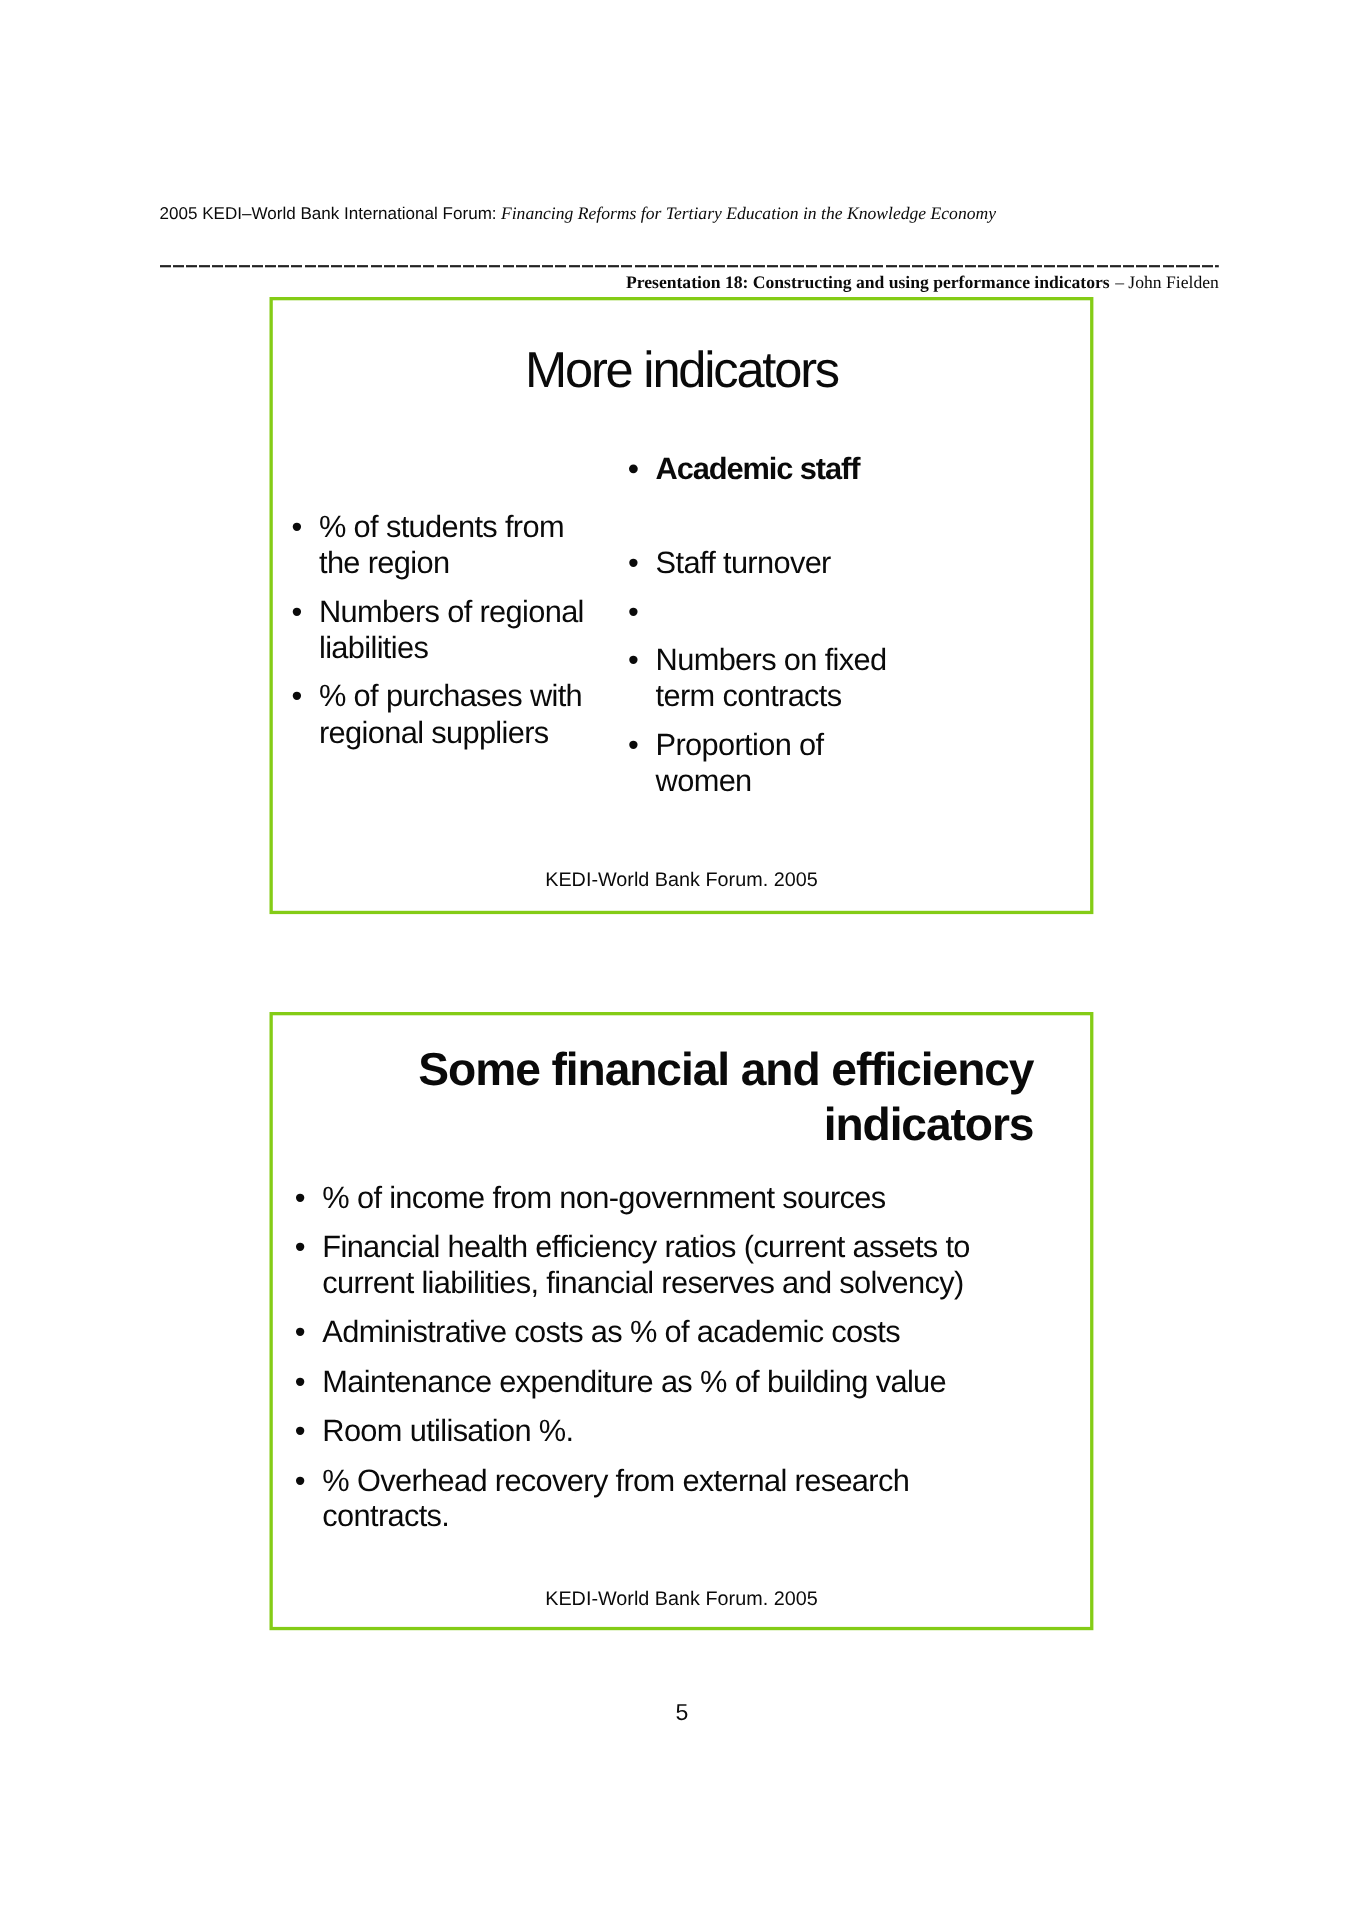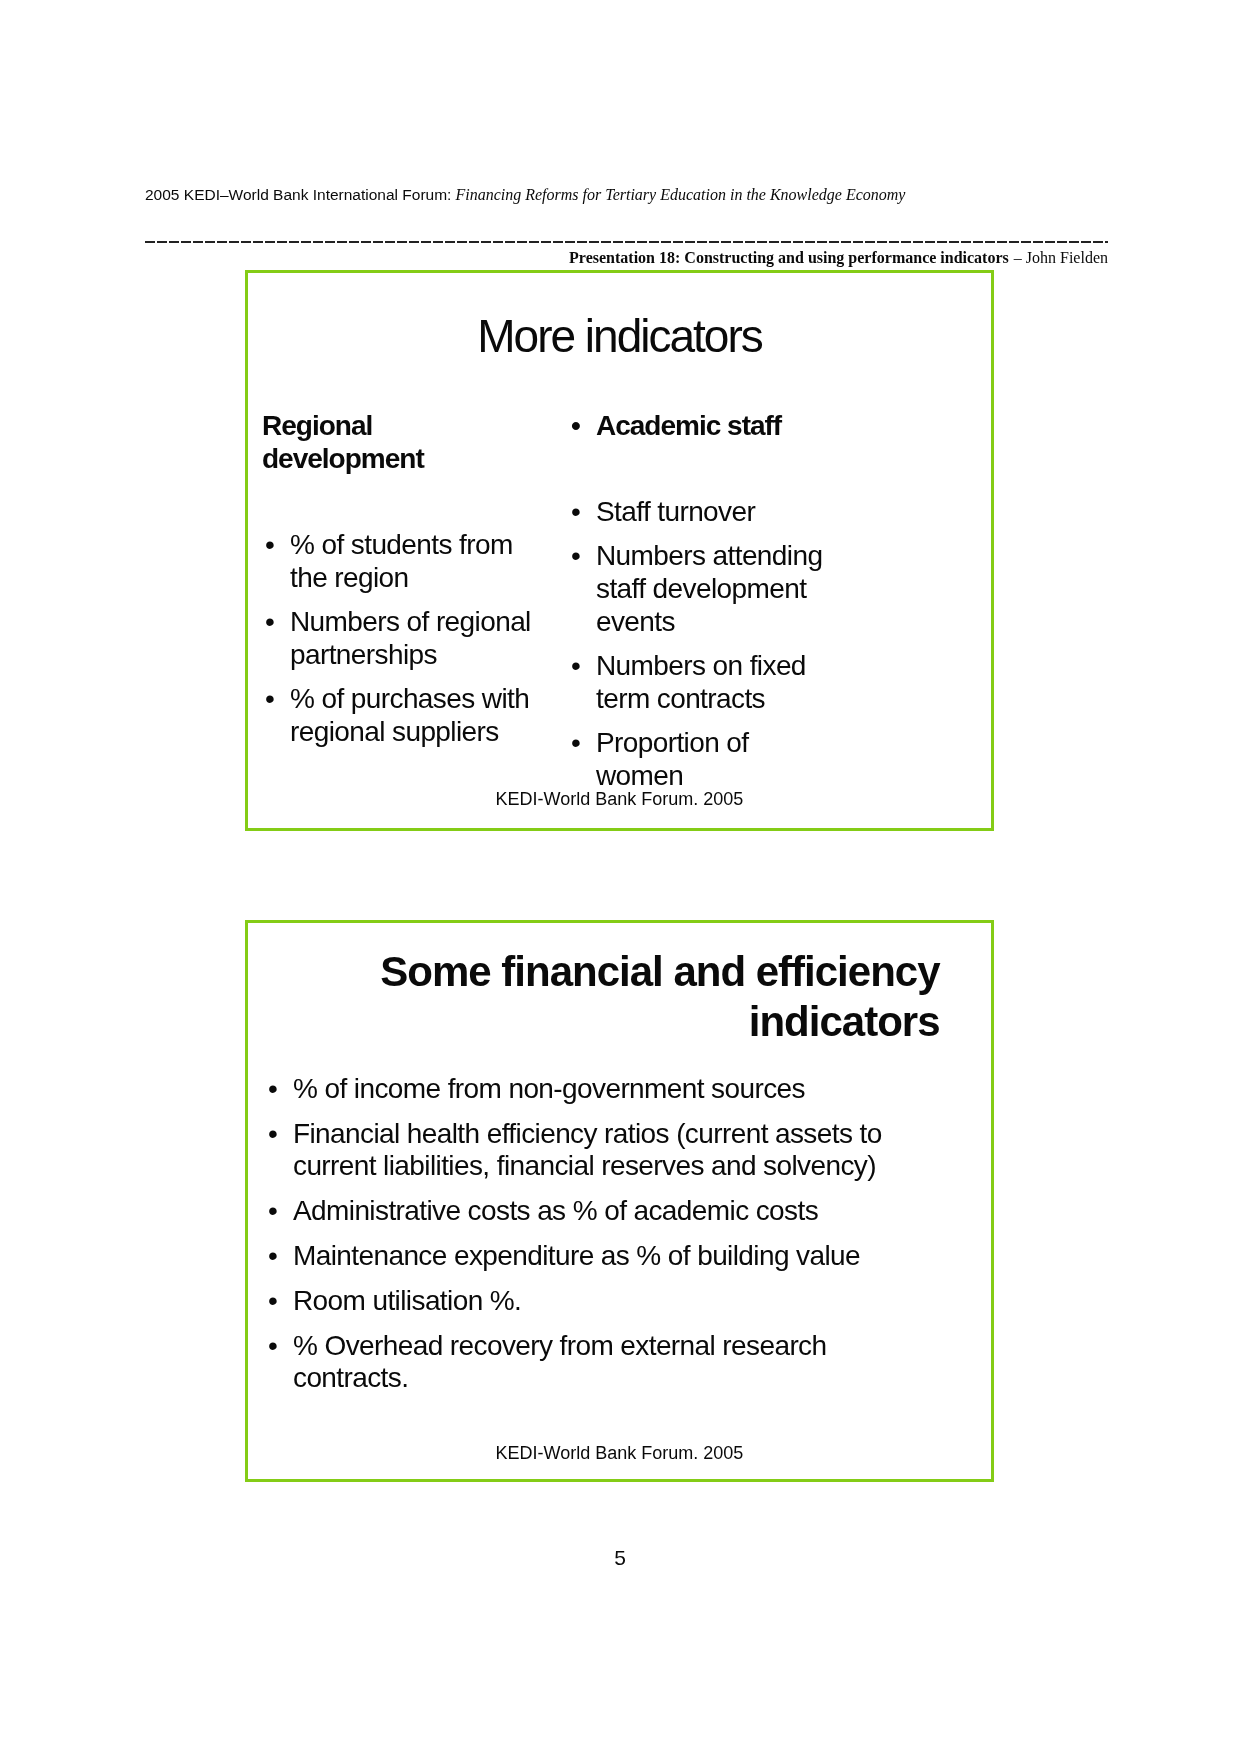--- a/index.html
+++ b/index.html
@@ -50,50 +50,48 @@
 </div>
 <div class="doc-rule"></div>
 <div class="doc-header-line2">
   <span class="h-pres-bold">Presentation 18: Constructing and using performance indicators</span><span class="h-author">– John Fielden</span>
 </div>
 
 <div class="slide" id="slide1">
   <div class="s1-title">More indicators</div>
 
   <div class="col col-left">
-    <div class="col-heading-row">Regional development</div>
     <div class="col-items">
       <div class="b-item">
         <span class="b-dot">•</span>
         <span class="b-text">% of students from the region</span>
       </div>
       <div class="b-item">
         <span class="b-dot">•</span>
-        <span class="b-text">Numbers of regional partnerships</span>
+        <span class="b-text">Numbers of regional liabilities</span>
       </div>
       <div class="b-item">
         <span class="b-dot">•</span>
         <span class="b-text">% of purchases with regional suppliers</span>
       </div>
     </div>
   </div>
 
   <div class="col col-right">
     <div class="col-heading-row">
       <span class="b-dot">•</span>
       <span class="b-text">Academic staff</span>
     </div>
     <div class="col-items">
       <div class="b-item">
         <span class="b-dot">•</span>
         <span class="b-text">Staff turnover</span>
       </div>
       <div class="b-item">
         <span class="b-dot">•</span>
-        <span class="b-text">Numbers attending staff development events</span>
       </div>
       <div class="b-item">
         <span class="b-dot">•</span>
         <span class="b-text">Numbers on fixed term contracts</span>
       </div>
       <div class="b-item">
         <span class="b-dot">•</span>
         <span class="b-text">Proportion of women</span>
       </div>
     </div>

